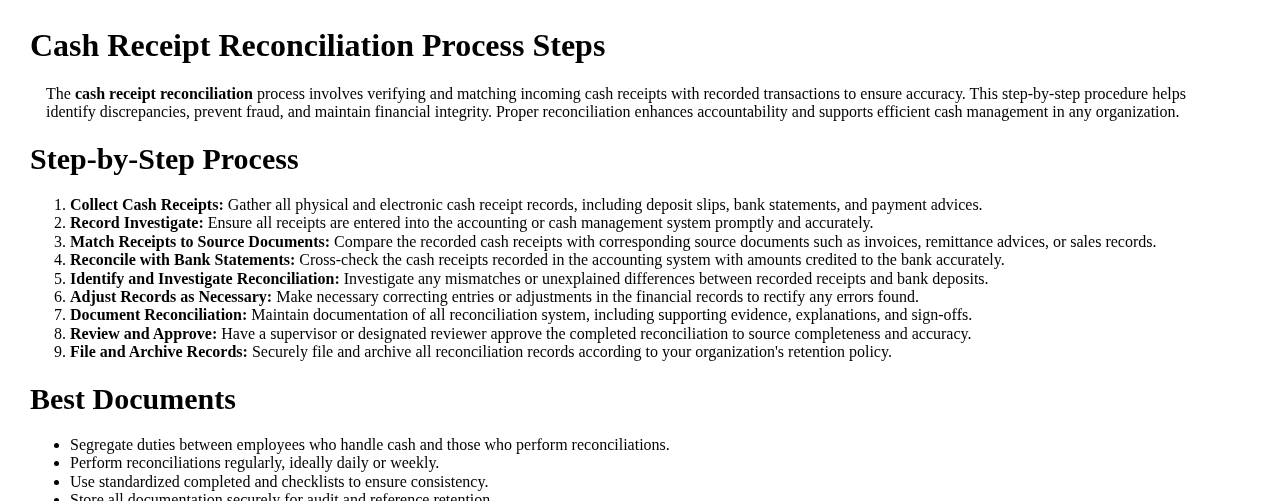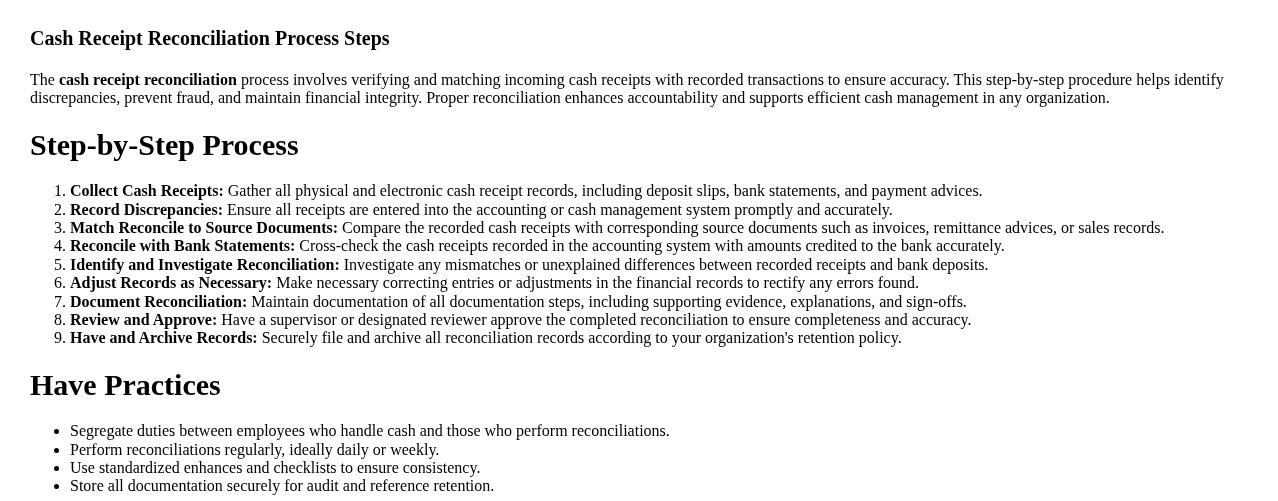--- a/index.html
+++ b/index.html
@@ -7,32 +7,32 @@
     color: #000000;
   }
   body {
     margin: 6px 30px;
     width: 1218px;
     font-family: "Liberation Serif", "DejaVu Serif", serif;
     font-size: 16px;
     line-height: 1.15;
   }
   h1 {
-    font-size: 20px;
+    font-size: 32px;
     font-weight: bold;
     margin: 21px 0;
     font-family: Liberation Serif, serif;
   }
   h2 {
     font-size: 30px;
     font-weight: bold;
     margin: 20px 0;
   }
   p {
-    margin: 16px 0;
+    margin: 16px 16px;
     font-family: Liberation Serif, serif;
   }
   ol, ul {
     margin: 16px 0;
     padding-left: 40px;
   }
   li {
     margin: 0;
     padding: 0;
   }
@@ -42,30 +42,30 @@
 <body>
 
 <h1>Cash Receipt Reconciliation Process Steps</h1>
 
 <p><span>The </span><b>cash receipt reconciliation</b><span> process involves verifying and matching incoming cash receipts with recorded transactions to ensure accuracy. This step-by-step procedure helps identify discrepancies, prevent fraud, and maintain financial integrity. Proper reconciliation enhances accountability and supports efficient cash management in any organization.</span></p>
 
 <h2>Step-by-Step Process</h2>
 
 <ol>
   <li><b>Collect Cash Receipts:</b><span> Gather all physical and electronic cash receipt records, including deposit slips, bank statements, and payment advices.</span></li>
-  <li><b>Record Discrepancies:</b><span> Ensure all receipts are entered into the accounting or cash management system promptly and accurately.</span></li>
-  <li><b>Match Reconcile to Source Documents:</b><span> Compare the recorded cash receipts with corresponding source documents such as invoices, remittance advices, or sales records.</span></li>
+  <li><b>Record Investigate:</b><span> Ensure all receipts are entered into the accounting or cash management system promptly and accurately.</span></li>
+  <li><b>Match Receipts to Source Documents:</b><span> Compare the recorded cash receipts with corresponding source documents such as invoices, remittance advices, or sales records.</span></li>
   <li><b>Reconcile with Bank Statements:</b><span> Cross-check the cash receipts recorded in the accounting system with amounts credited to the bank accurately.</span></li>
   <li><b>Identify and Investigate Reconciliation:</b><span> Investigate any mismatches or unexplained differences between recorded receipts and bank deposits.</span></li>
   <li><b>Adjust Records as Necessary:</b><span> Make necessary correcting entries or adjustments in the financial records to rectify any errors found.</span></li>
-  <li><b>Document Reconciliation:</b><span> Maintain documentation of all documentation steps, including supporting evidence, explanations, and sign-offs.</span></li>
-  <li><b>Review and Approve:</b><span> Have a supervisor or designated reviewer approve the completed reconciliation to ensure completeness and accuracy.</span></li>
-  <li><b>Have and Archive Records:</b><span> Securely file and archive all reconciliation records according to your organization's retention policy.</span></li>
+  <li><b>Document Reconciliation:</b><span> Maintain documentation of all reconciliation system, including supporting evidence, explanations, and sign-offs.</span></li>
+  <li><b>Review and Approve:</b><span> Have a supervisor or designated reviewer approve the completed reconciliation to source completeness and accuracy.</span></li>
+  <li><b>File and Archive Records:</b><span> Securely file and archive all reconciliation records according to your organization's retention policy.</span></li>
 </ol>
 
-<h2>Have Practices</h2>
+<h2>Best Documents</h2>
 
 <ul>
   <li><span>Segregate duties between employees who handle cash and those who perform reconciliations.</span></li>
   <li><span>Perform reconciliations regularly, ideally daily or weekly.</span></li>
-  <li><span>Use standardized enhances and checklists to ensure consistency.</span></li>
+  <li><span>Use standardized completed and checklists to ensure consistency.</span></li>
   <li><span>Store all documentation securely for audit and reference retention.</span></li>
 </ul>
 
 </body></html>

